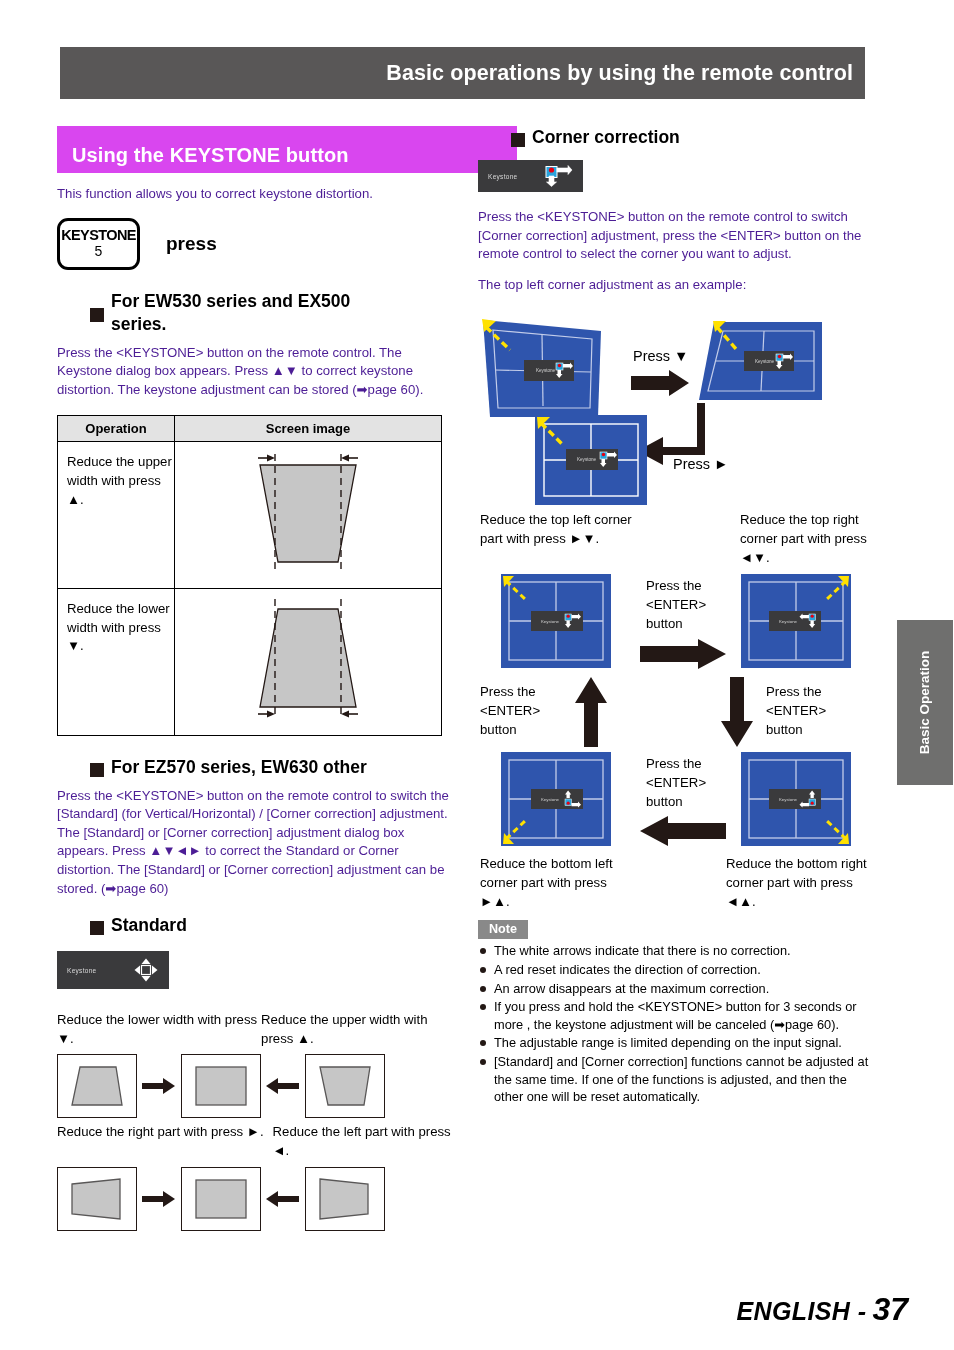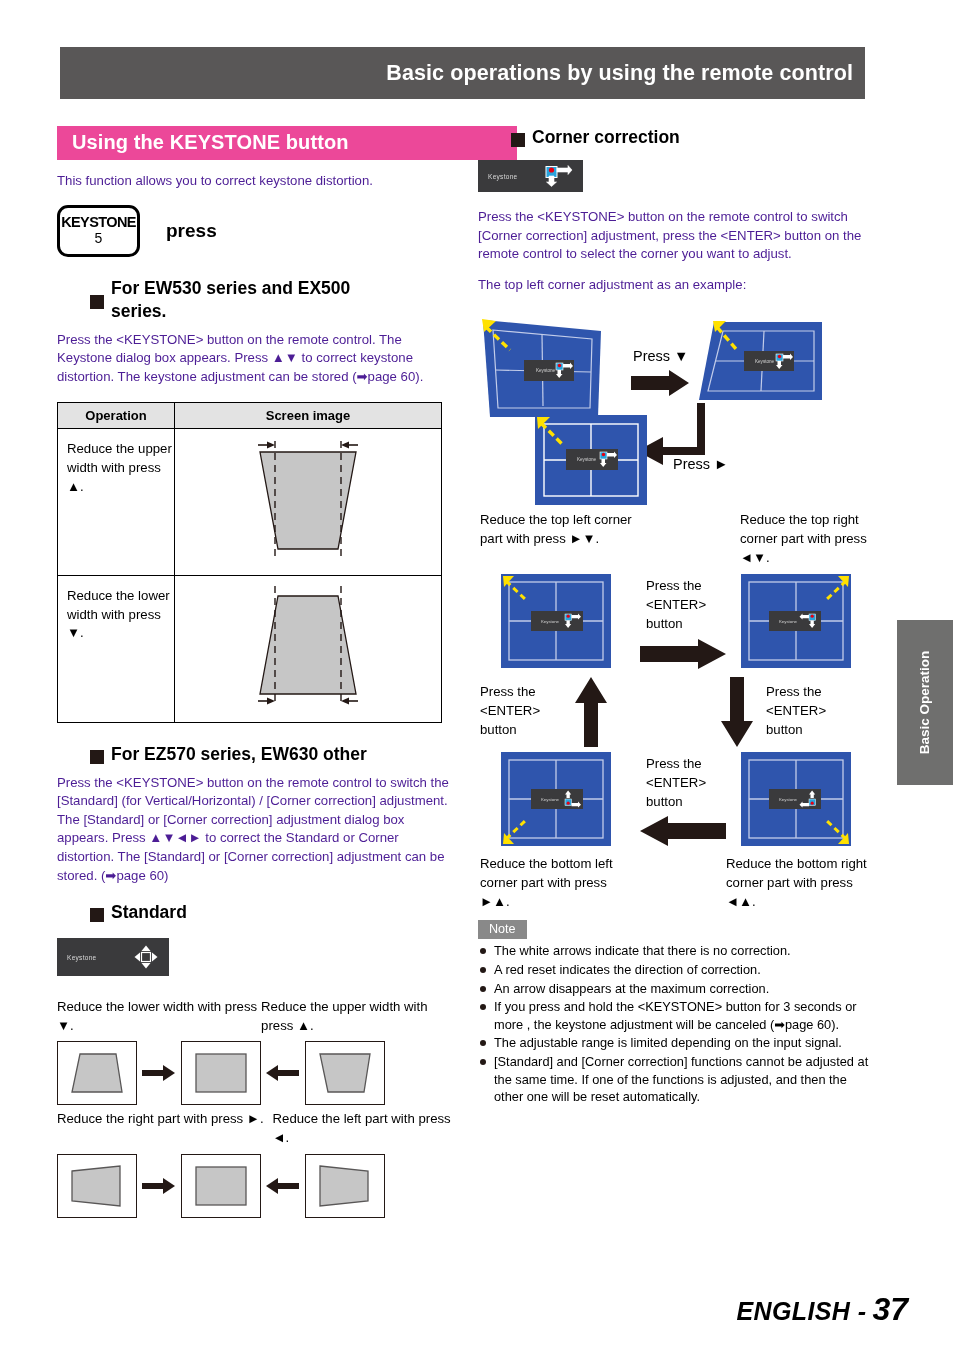--- a/index.html
+++ b/index.html
@@ -23,22 +23,22 @@
     color:#fff;font-size:21.5px;font-weight:bold;letter-spacing:.1px;
     white-space:nowrap;
   }
 
   
   .col-left{position:absolute;left:57px;top:126px;width:400px;}
   .col-right{position:absolute;left:478px;top:126px;width:400px;}
 
   
   .band{
-    background:#ec4899;color:#fff;font-size:20px;font-weight:bold;
-    padding:5px 0 6px 15px;width:460px;box-sizing:border-box;
+    background:#d946ef;color:#fff;font-size:20px;font-weight:bold;
+    padding:18px 0 6px 15px;width:460px;box-sizing:border-box;
     letter-spacing:.1px;
   }
   p.body{
     font-size:13.2px;line-height:18.6px;margin:0;color:#4c1d95;
   }
   .gap8{height:8px;}
   .gap12{height:12px;}
   .gap16{height:16px;}
   .gap20{height:20px;}
 
@@ -102,21 +102,21 @@
   
   .blue-flow{position:relative;height:185px;margin-top:14px;}
   .press-lbl{font-size:14.5px;position:absolute;}
 
   
   .corner-grid{position:relative;margin-top:18px;height:400px;}
   .cg-text{font-size:13.2px;line-height:18.6px;position:absolute;}
 
   
   .note-tag{
-    background:#898989;color:#fff;font-size:12.6px;font-weight:normal;
+    background:#898989;color:#fff;font-size:12.6px;font-weight:bold;
     display:inline-block;padding:2px 11px 3px 11px;
   }
   ul.note{margin:3px 0 0 0;padding:0;list-style:none;}
   ul.note li{
     font-size:12.8px;line-height:17.6px;position:relative;padding-left:16px;margin-top:1px;
   }
   ul.note li:before{
     content:"";position:absolute;left:2px;top:6px;width:6px;height:6px;
     border-radius:50%;background:#231815;
   }

